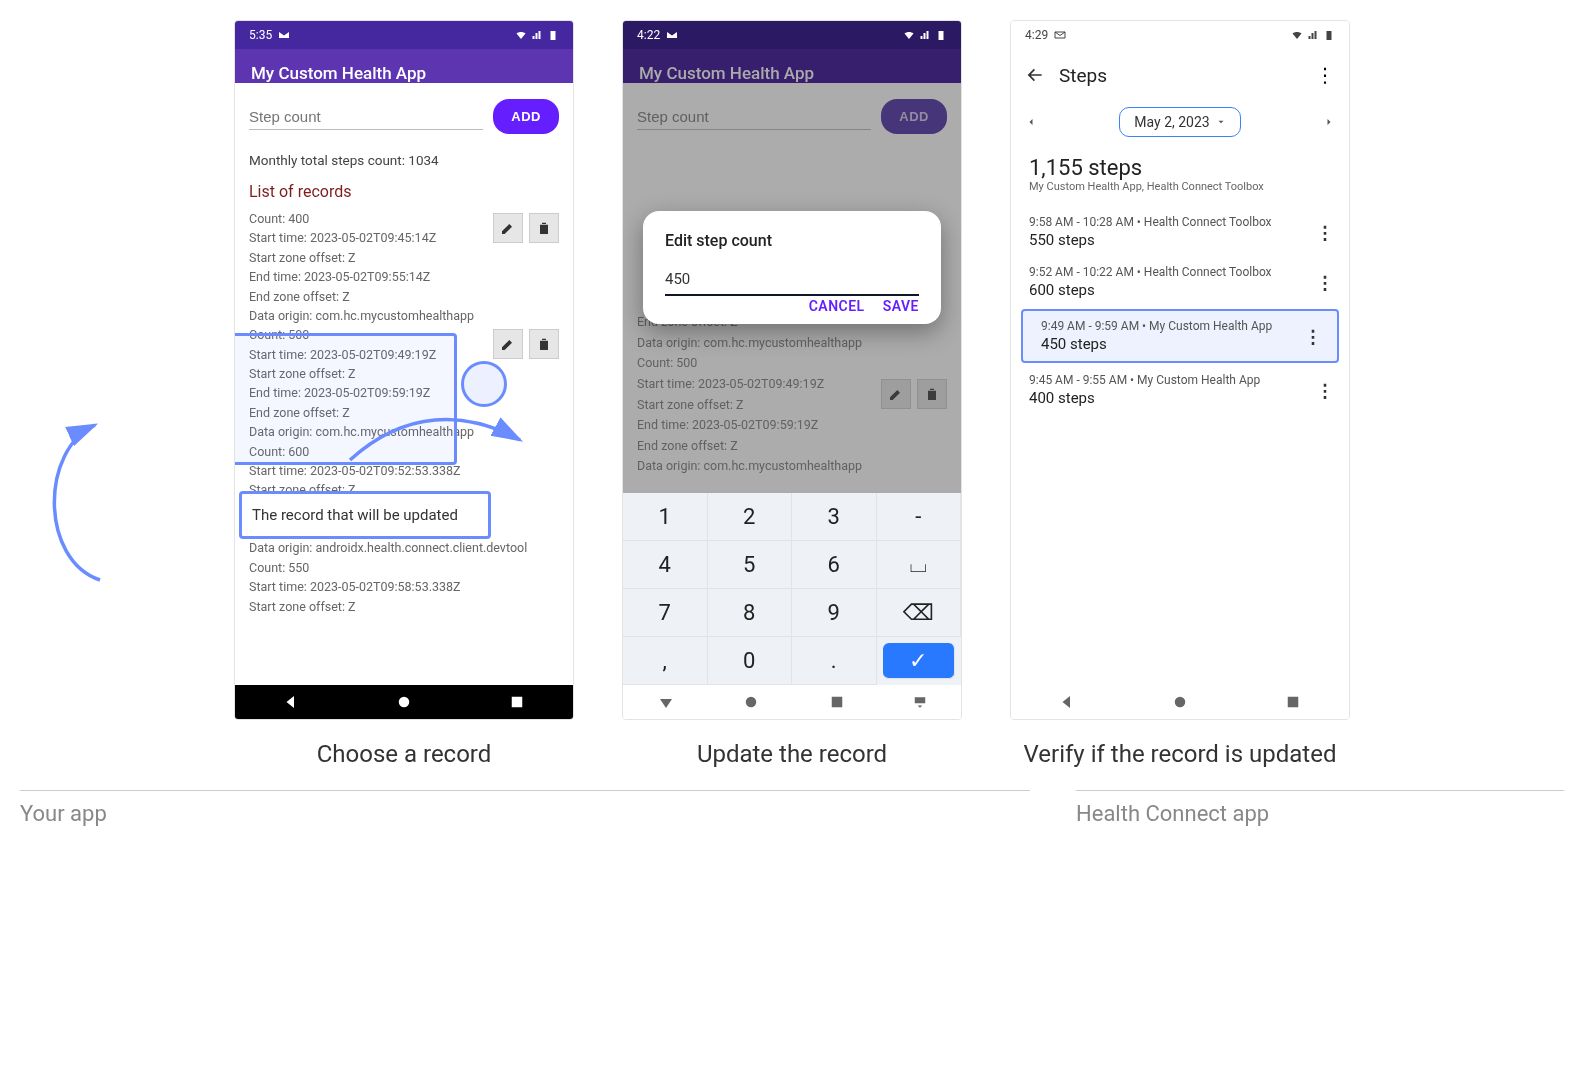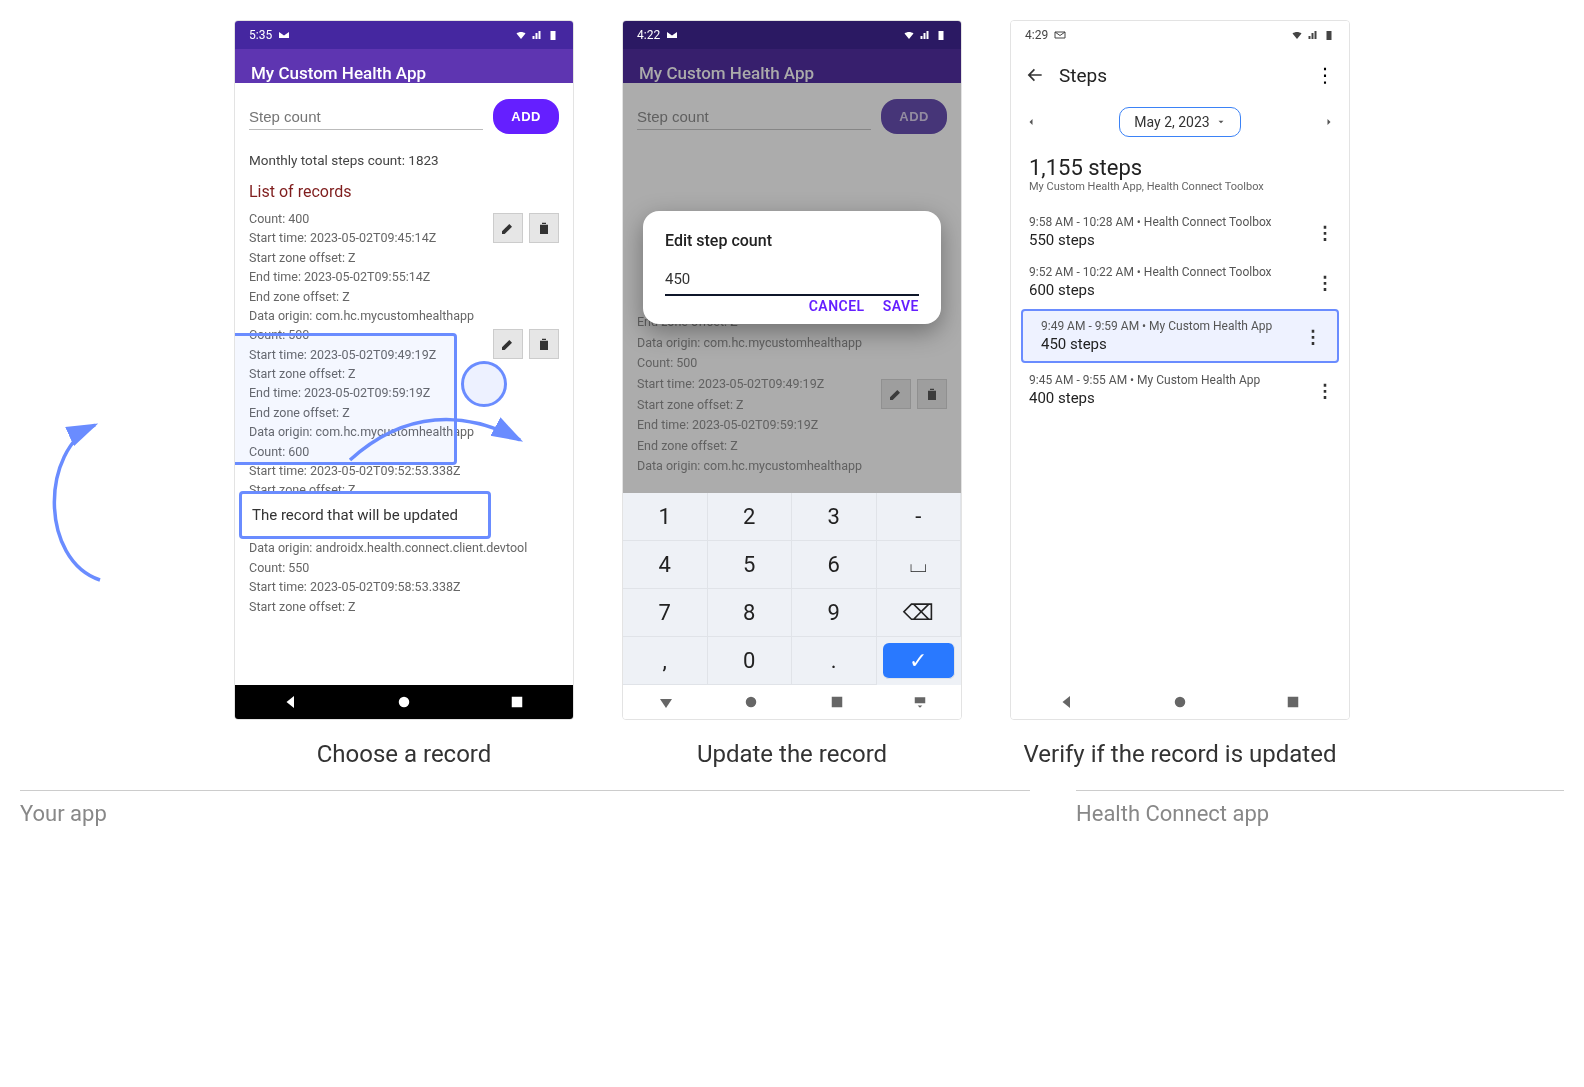--- a/index.html
+++ b/index.html
@@ -118,21 +118,21 @@
         </div>
       </div>
       <div class="appbar purple">
         <span>My Custom Health App</span>
       </div>
       <div class="body">
         <div class="row-input">
           <input class="text-input" placeholder="Step count" style="">
           <button class="add-btn">ADD</button>
         </div>
-        <div class="label-monthly">Monthly total steps count: 1823</div>
+        <div class="label-monthly">Monthly total steps count: 1034</div>
         <div class="list-header">List of records</div>
 
         <div id="records1">
             <div class="record">
               <div>Count: 400</div>
               <div>Start time: 2023-05-02T09:45:14Z</div>
               <div>Start zone offset: Z</div>
               <div>End time: 2023-05-02T09:55:14Z</div>
               <div>End zone offset: Z</div>
               <div>Data origin: com.hc.mycustomhealthapp</div>

